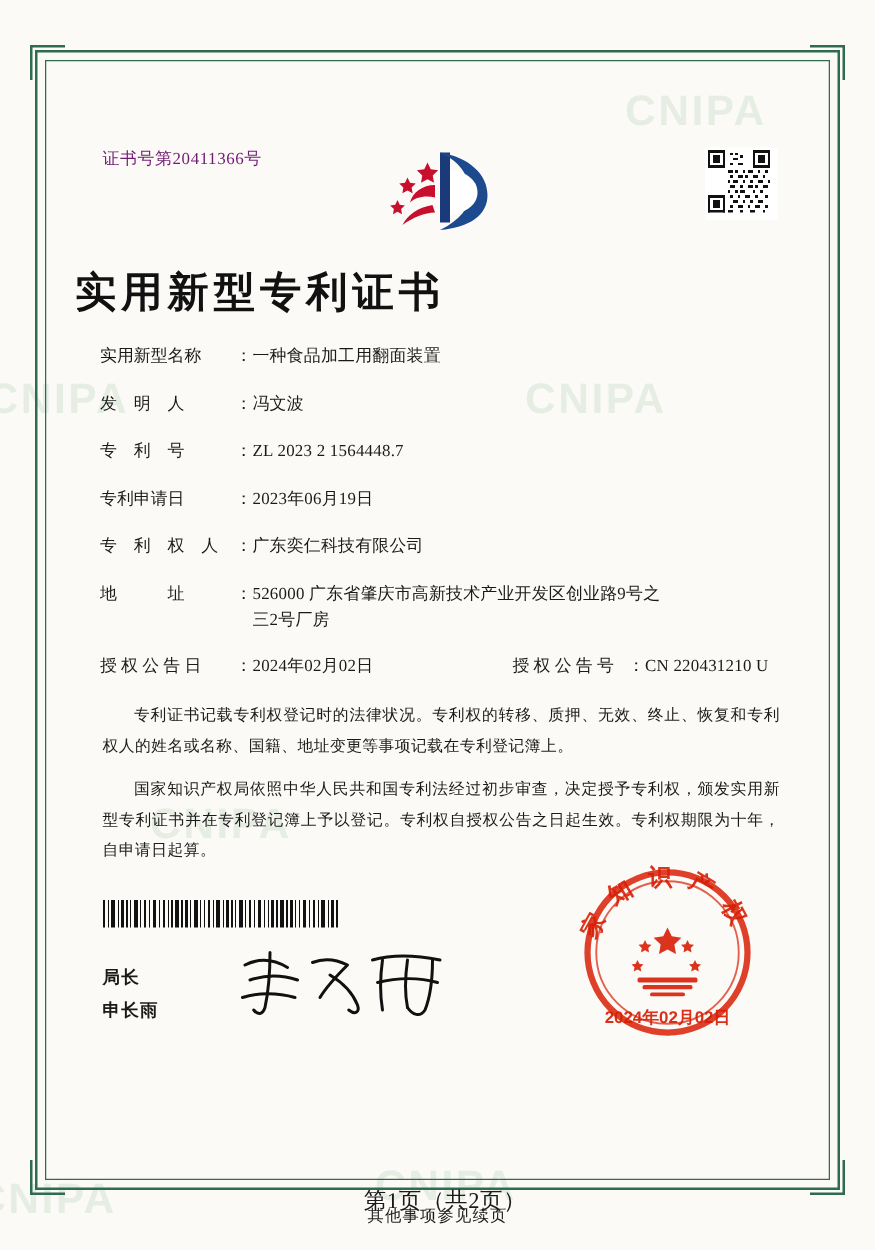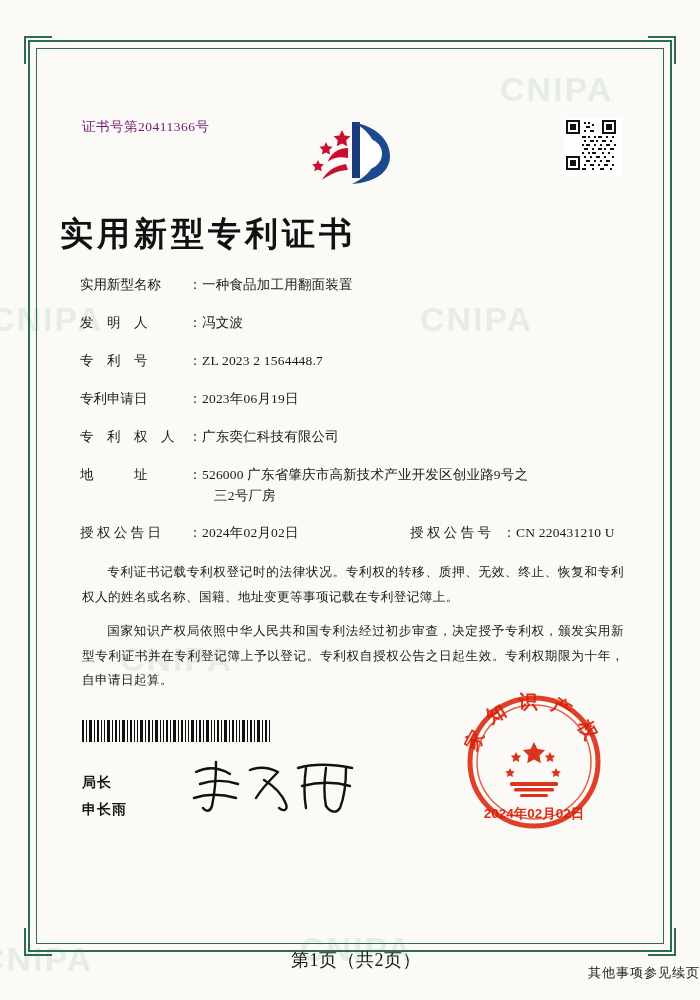--- a/index.html
+++ b/index.html
@@ -134,21 +134,21 @@
   }
   .f-colon {
     width: 14px;
     flex: 0 0 14px;
     text-align: center;
   }
   .f-value {
     flex: 1 1 auto;
     letter-spacing: .2px;
   }
-  .f-value .line2 { display: block; margin-left: 12px; }
+  .f-value .line2 { display: block; }
 
   .dual-row {
     display: flex;
     align-items: flex-start;
     margin-bottom: 4px;
   }
   .dual-left { display: flex; flex: 0 0 330px; }
   .dual-right { display: flex; flex: 1 1 auto; }
   .dual-right .f-label { width: 92px; flex: 0 0 92px; }
 
@@ -208,21 +208,21 @@
     text-align: center;
     font-size: 18px;
     letter-spacing: .5px;
     margin-left: 12px;
   }
 
   .footer-note {
     position: absolute;
     left: 0; right: 0;
     bottom: 18px;
-    text-align: right;
+    text-align: center;
     font-size: 13px;
     letter-spacing: 1px;
     color: #1a1a1a;
   }
 </style>
 </head>
 <body>
 
 <div class="page">
 

